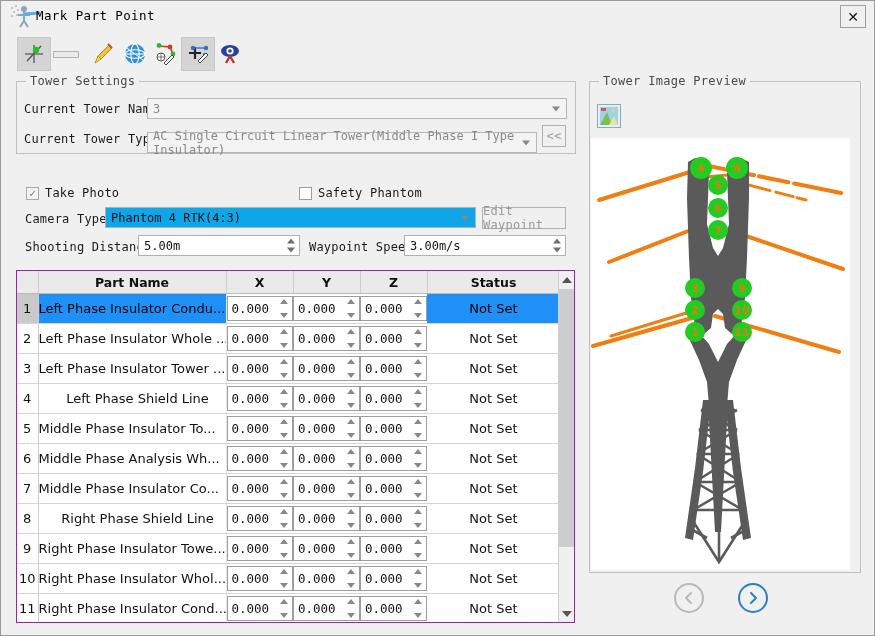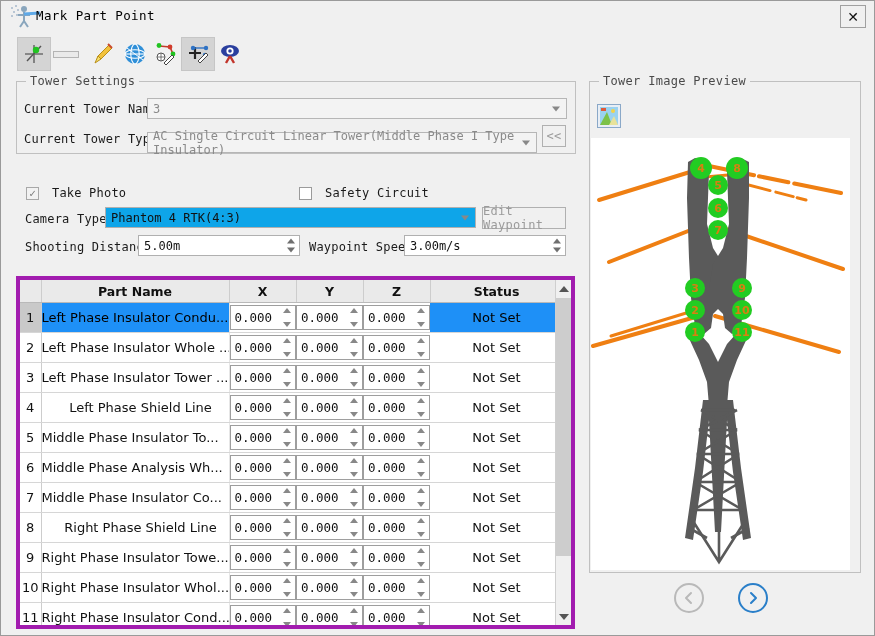--- a/index.html
+++ b/index.html
@@ -103,26 +103,26 @@
   }
   .chk{
     position:absolute;display:flex;align-items:center;cursor:pointer;
   }
   .chk .box{
     width:13px;height:13px;border:1px solid #a8a8a8;background:#f2f2f2;
     box-sizing:border-box;display:flex;align-items:center;justify-content:center;
     font-size:11px;color:#7a7a7a;line-height:1;
   }
   .chk .box.unchecked{background:#fff;border-color:#9b9b9b;}
-  .chk .ctext{margin-left:13px;font-size:12px;color:#1a1a1a;
+  .chk .ctext{margin-left:6px;font-size:12px;color:#1a1a1a;
     font-family:"DejaVu Sans Mono","Liberation Mono",monospace;letter-spacing:.2px;}
   
   .tablewrap{
-    position:absolute;left:15px;top:275px;width:559px;height:353px;
-    border:4px solid #a21caf;box-sizing:border-box;background:#fff;
+    position:absolute;left:15px;top:269px;width:559px;height:353px;
+    border:1px solid #a21caf;box-sizing:border-box;background:#fff;
     overflow:hidden;
   }
   table.grid{border-collapse:collapse;width:543px;table-layout:fixed;
     font-family:"DejaVu Sans","Liberation Sans",sans-serif;}
   table.grid th{
     background:#eaeaea;border-right:1px solid #cdcdcd;border-bottom:1px solid #b9b9b9;
     height:22px;font-size:12.5px;font-weight:bold;color:#111;padding:0;
   }
   table.grid td{
     border-bottom:1px solid #d6d6d6;height:29px;padding:0;font-size:13px;color:#111;
@@ -286,21 +286,21 @@
     <span class="arrow"></span>
   </div>
   <div class="btn" style="left:541px;top:124px;width:24px;height:22px;">&lt;&lt;</div>
 
   <div class="chk" style="left:25px;top:185px;">
     <span class="box">✓</span>
     <span class="ctext">Take Photo</span>
   </div>
   <div class="chk" style="left:298px;top:185px;">
     <span class="box unchecked"></span>
-    <span class="ctext">Safety Circuit</span>
+    <span class="ctext">Safety Phantom</span>
   </div>
   <div class="lbl" style="left:24px;top:211px;">Camera Type:</div>
   <div class="combo enabled" style="left:104px;top:206px;width:371px;">
     <span>Phantom 4 RTK(4:3)</span>
     <span class="arrow"></span>
   </div>
   <div class="btn" style="left:481px;top:206px;width:84px;height:22px;">Edit Waypoint</div>
   <div class="lbl" style="left:24px;top:239px;">Shooting Distance:</div>
   <div class="txtbox" style="left:137px;top:234px;width:162px;">
     <span>5.00m</span>

